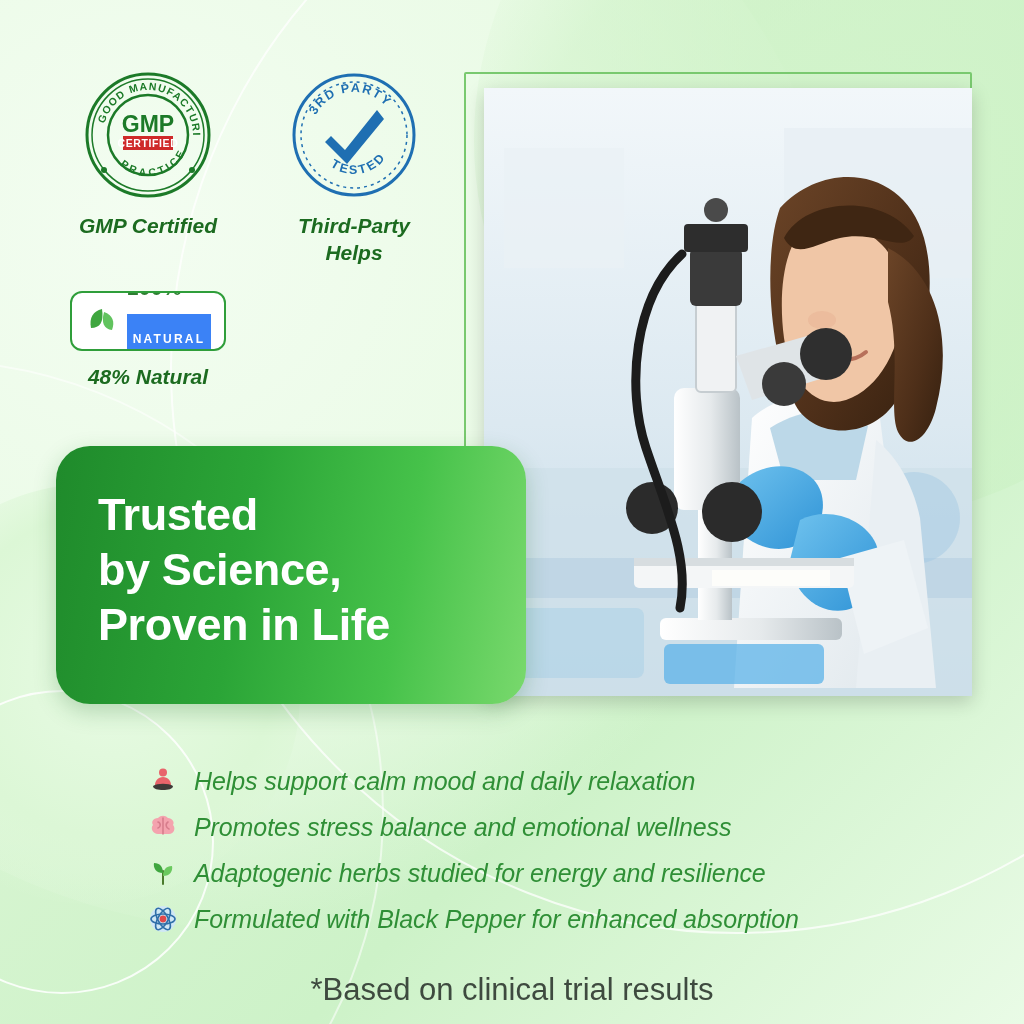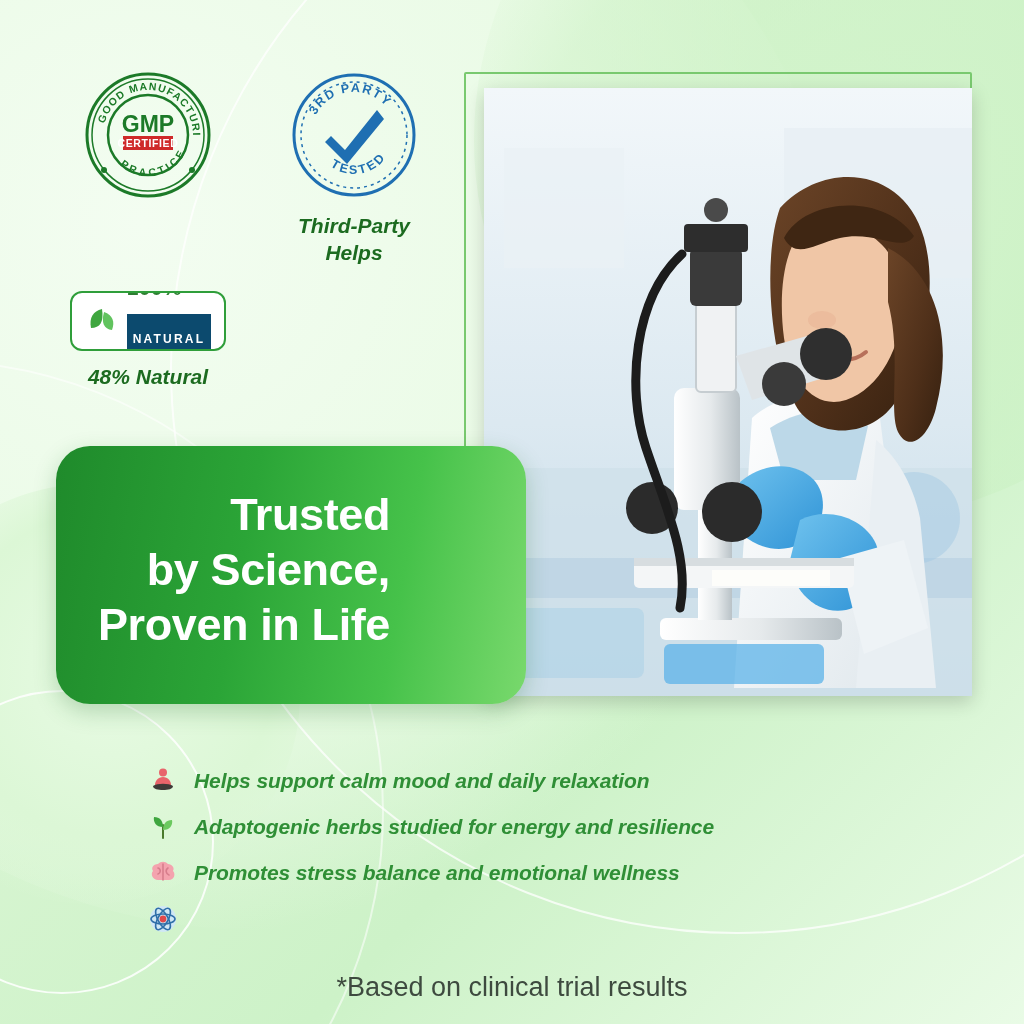--- a/index.html
+++ b/index.html
@@ -109,21 +109,21 @@
     font-size: 21px;
     font-weight: bold;
     color: #2e7d32;
     letter-spacing: .3px;
   }
   .pill .t2 {
     font-size: 12px;
     font-weight: bold;
     letter-spacing: 2.2px;
     color: #ffffff;
-    background: #0c4a6e;
+    background: #3b82f6;
     padding: 19px 6px;
     margin-top: 16px;
   }
   .pill.gmo .t1 { font-size: 20px; }
   .pill.gmo .t2 {
     background: transparent;
     color: #2e7d32;
     font-size: 20px;
     letter-spacing: .5px;
     padding: 0;
@@ -155,21 +155,20 @@
   
   .headline-panel {
     position: absolute;
     left: 56px;
     top: 446px;
     width: 470px;
     height: 258px;
     border-radius: 34px;
     background: linear-gradient(100deg, #1f8a2b 0%, #2ba537 40%, #46c24a 72%, #79d96d 100%);
     box-shadow: 0 8px 22px rgba(30,110,40,0.25);
-    text-align: right;
   }
   .headline-text {
     position: absolute;
     left: 42px;
     top: 42px;
     color: #ffffff;
     font-size: 45px;
     font-weight: bold;
     line-height: 1.22;
     letter-spacing: -0.4px;
@@ -191,34 +190,34 @@
   }
   .benefit .bullet-icon {
     width: 30px;
     height: 30px;
     flex: 0 0 30px;
     display: flex;
     align-items: center;
     justify-content: center;
   }
   .benefit .btext {
-    font-size: 21px;
+    font-size: 25px;
     font-style: italic;
-    font-weight: bold;
+    font-weight: normal;
     color: #2f8f36;
     letter-spacing: -0.1px;
   }
 
   .footnote {
     position: absolute;
     left: 0;
     right: 0;
     top: 972px;
     text-align: center;
-    font-size: 27px;
+    font-size: 31px;
     color: #3e4a3f;
   }
 </style>
 </head>
 <body>
 
 <div id="page">
 
   <div class="blob blob-a"></div>
   <div class="blob blob-b"></div>
@@ -247,20 +246,21 @@
             <text font-family="Liberation Sans, sans-serif" font-size="10.5" font-weight="bold" fill="#1c7a28" letter-spacing="3.2">
               <textPath href="#arcBot" startOffset="26%">PRACTICE</textPath>
             </text>
             <text x="65" y="62" text-anchor="middle" font-family="Liberation Sans, sans-serif" font-size="23" font-weight="bold" fill="#1c7a28">GMP</text>
             <rect x="40" y="66" width="50" height="14" fill="#cf2a2a"></rect>
             <text x="65" y="77" text-anchor="middle" font-family="Liberation Sans, sans-serif" font-size="10.5" font-weight="bold" fill="#ffffff" letter-spacing="0.6">CERTIFIED</text>
             <circle cx="21" cy="100" r="3" fill="#1c7a28"></circle>
             <circle cx="109" cy="100" r="3" fill="#1c7a28"></circle>
           </svg>
         </div>
+        <div class="badge-caption">GMP Certified</div>
       </div>
 
       <div class="badge-cell">
         <div class="seal">
           <svg width="130" height="130" viewBox="0 0 130 130">
             <defs>
               <path id="arcTop2" d="M 22 65 A 43 43 0 0 1 108 65"></path>
               <path id="arcBot2" d="M 26 65 A 39 39 0 0 0 104 65"></path>
             </defs>
             <circle cx="65" cy="65" r="60" fill="none" stroke="#1f6fb2" stroke-width="3"></circle>
@@ -399,47 +399,48 @@
           <path d="M14 10 C 19 10 22 14 22 18 L 6 18 C 6 14 9 10 14 10 Z" fill="#e8646b"></path>
           <path d="M4 19 C 8 16 20 16 24 19 C 24 22 19 23 14 23 C 9 23 4 22 4 19 Z" fill="#3e3a38"></path>
         </svg>
       </span>
       <span class="btext">Helps support calm mood and daily relaxation</span>
     </div>
 
     <div class="benefit">
       <span class="bullet-icon">
         <svg width="28" height="28" viewBox="0 0 28 28">
+          <path d="M9 5 C 4 5 2 9 4 12 C 1 15 4 21 9 21 L 20 21 C 25 21 27 15 24 12 C 26 9 23 5 19 5 C 16 2 12 2 9 5 Z" fill="#f4a3ae"></path>
+          <path d="M14 5 L14 21 M9 9 C 12 10 12 14 9 15 M19 9 C 16 11 17 15 20 16" stroke="#d77d8c" stroke-width="1.6" fill="none" stroke-linecap="round"></path>
+        </svg>
+      </span>
+      <span class="btext">Promotes stress balance and emotional wellness</span>
+    </div>
+
+    <div class="benefit">
+      <span class="bullet-icon">
+        <svg width="28" height="28" viewBox="0 0 28 28">
           <path d="M14 25 L14 12" stroke="#4a7a2c" stroke-width="2" stroke-linecap="round"></path>
           <path d="M14 14 C 7 14 4 9 5 4 C 11 4 14 8 14 14 Z" fill="#3fa63f"></path>
           <path d="M14 17 C 21 17 24 12 23 7 C 17 7 14 11 14 17 Z" fill="#6bc95f"></path>
         </svg>
       </span>
       <span class="btext">Adaptogenic herbs studied for energy and resilience</span>
-    </div>
-
-    <div class="benefit">
-      <span class="bullet-icon">
-        <svg width="28" height="28" viewBox="0 0 28 28">
-          <path d="M9 5 C 4 5 2 9 4 12 C 1 15 4 21 9 21 L 20 21 C 25 21 27 15 24 12 C 26 9 23 5 19 5 C 16 2 12 2 9 5 Z" fill="#f4a3ae"></path>
-          <path d="M14 5 L14 21 M9 9 C 12 10 12 14 9 15 M19 9 C 16 11 17 15 20 16" stroke="#d77d8c" stroke-width="1.6" fill="none" stroke-linecap="round"></path>
-        </svg>
-      </span>
-      <span class="btext">Promotes stress balance and emotional wellness</span>
     </div>
 
     <div class="benefit">
       <span class="bullet-icon">
         <svg width="28" height="28" viewBox="0 0 28 28">
           <circle cx="14" cy="14" r="13" fill="#cfe7f5"></circle>
           <ellipse cx="14" cy="14" rx="12" ry="5" fill="none" stroke="#2f6fa8" stroke-width="1.6"></ellipse>
           <ellipse cx="14" cy="14" rx="12" ry="5" fill="none" stroke="#2f6fa8" stroke-width="1.6" transform="rotate(60 14 14)"></ellipse>
           <ellipse cx="14" cy="14" rx="12" ry="5" fill="none" stroke="#2f6fa8" stroke-width="1.6" transform="rotate(120 14 14)"></ellipse>
           <circle cx="14" cy="14" r="3.4" fill="#e0484b"></circle>
         </svg>
       </span>
+      <span class="btext">Formulated with Black Pepper for enhanced absorption</span>
     </div>
 
   </div>
 
   <div class="footnote">*Based on clinical trial results</div>
 
 </div>
 
 </body></html>

